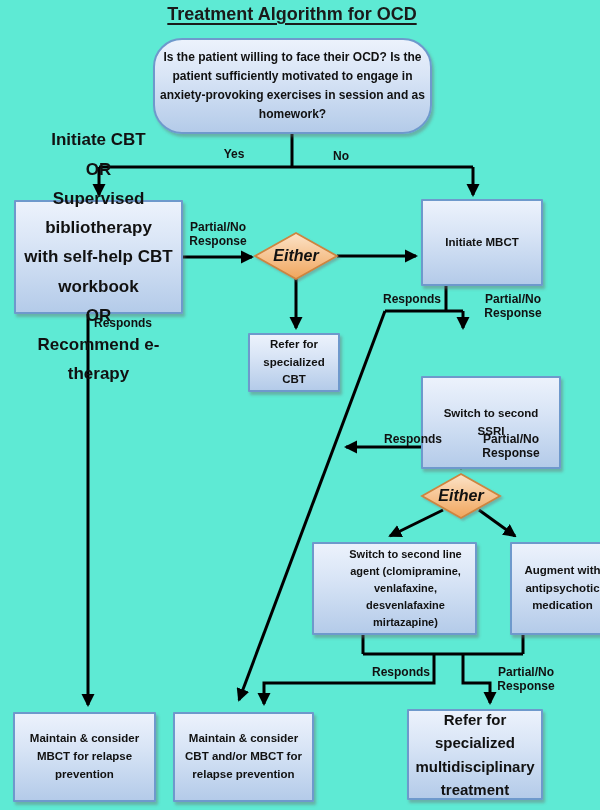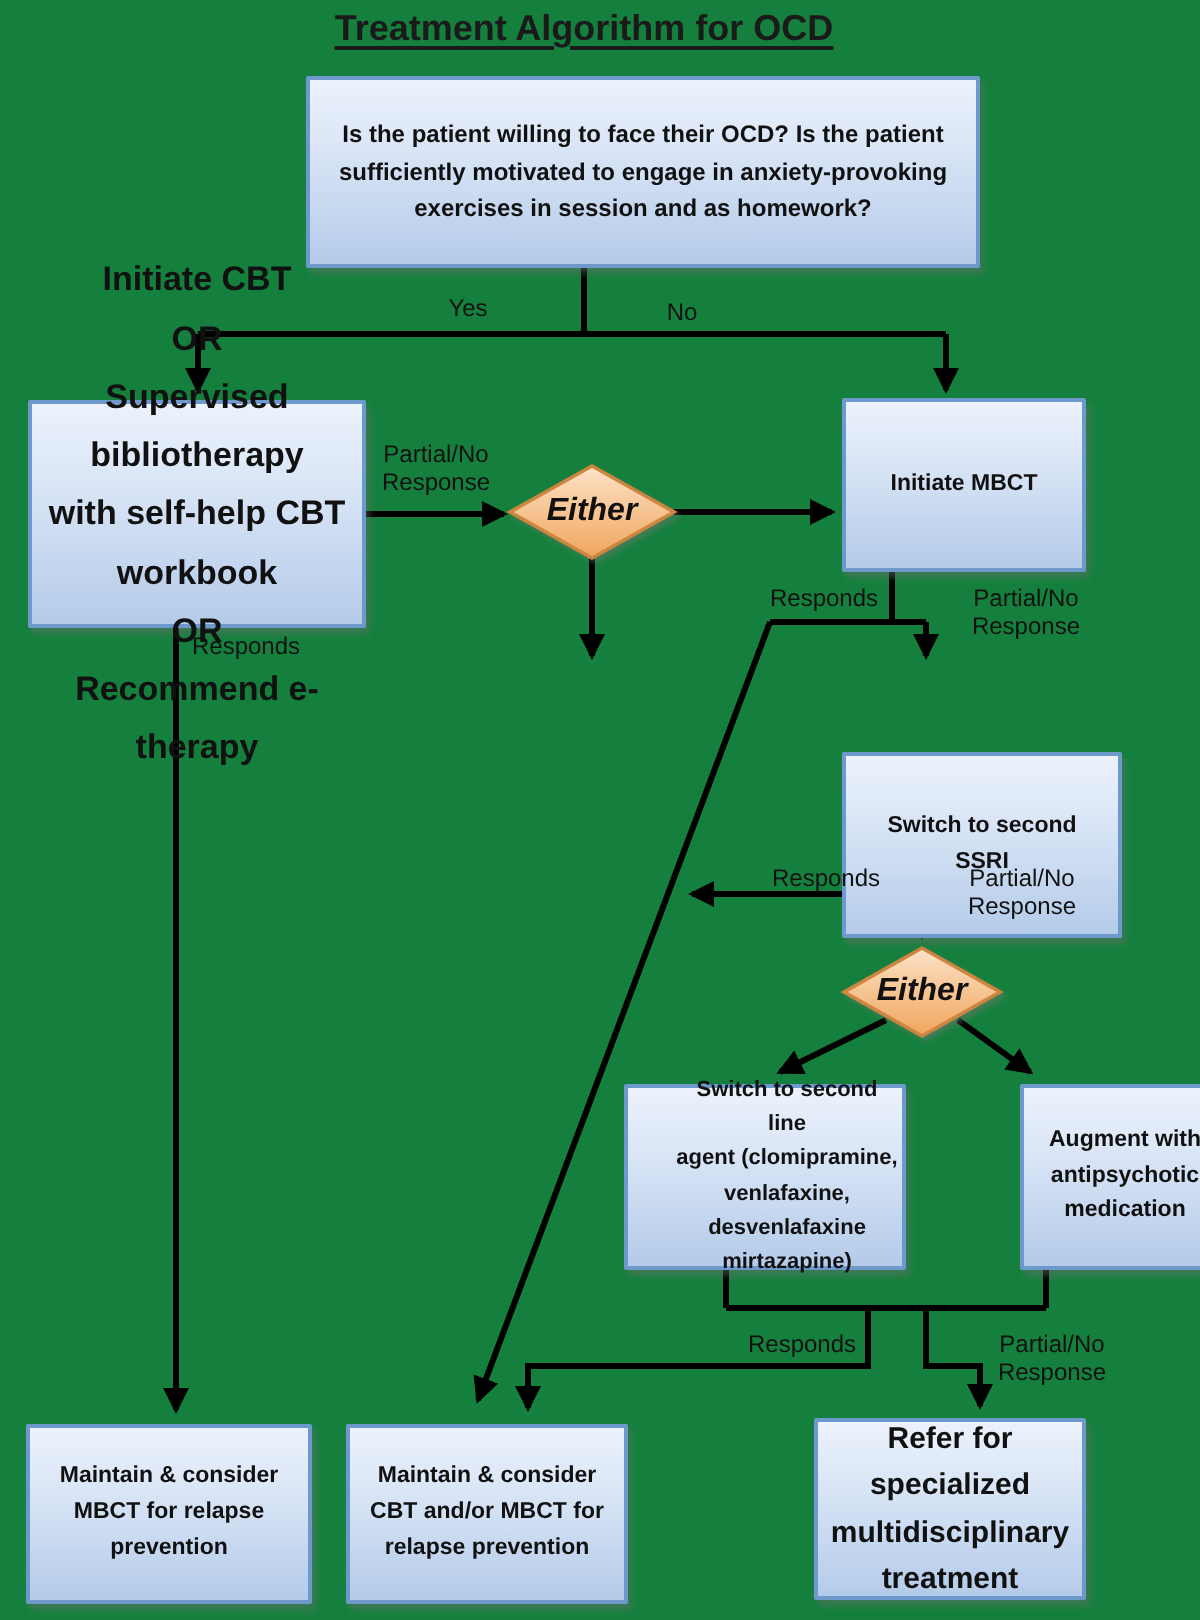--- a/index.html
+++ b/index.html
@@ -1,32 +1,32 @@
 <!DOCTYPE html>
 <html><head>
 <meta charset="utf-8">
 <style>
   html,body{margin:0;padding:0;background:#ffffff;}
   body{font-family:"Liberation Sans","DejaVu Sans",sans-serif;}
-  #canvas{position:relative;width:600px;height:810px;background:#15803d;overflow:hidden;}
+  #canvas{position:relative;width:600px;height:810px;background:#5eead4;overflow:hidden;}
   .title{position:absolute;left:0;top:4px;width:584px;text-align:center;
          font-size:18px;font-weight:bold;color:#1a1a1a;
          text-decoration:underline;text-decoration-thickness:2px;text-underline-offset:3px;}
   svg.flow{position:absolute;left:0;top:0;}
   .box{position:absolute;box-sizing:border-box;border:2px solid #6e99cc;border-radius:1px;
        background:linear-gradient(180deg,#ecf2fc 0%,#d9e5f6 38%,#b4cbe9 100%);
        box-shadow:2px 3px 3px rgba(110,110,110,0.45);
        display:flex;align-items:center;justify-content:center;
        text-align:center;font-weight:bold;color:#111111;
        white-space:pre-line;font-size:11.5px;line-height:1.55;padding:2px;}
   #n-question{font-size:12px;line-height:1.58;}
   #n-initiate-cbt{font-size:17px;line-height:1.72;}
   #n-second-line{font-size:11px;}
   #n-refer-multi{font-size:15px;}
-  .lbl{position:absolute;font-weight:normal;font-size:12px;color:#111111;
+  .lbl{position:absolute;font-weight:bold;font-size:12px;color:#111111;
        white-space:pre-line;text-align:center;transform:translateX(-50%);line-height:1.17;}
   .dtext{position:absolute;transform:translate(-50%,-50%);
          font-style:italic;font-weight:bold;font-size:16px;color:#111111;}
 </style>
 </head>
 <body>
 
 <div id="canvas">
 
   <div class="title">Treatment Algorithm for OCD</div>
@@ -59,36 +59,39 @@
     <path d="M443,510 L390,536" fill="none" stroke="#000000" stroke-width="3" marker-end="url(#arr)"></path>
     <path d="M479,510 L515,536" fill="none" stroke="#000000" stroke-width="3" marker-end="url(#arr)"></path>
     <path d="M434,654 V683 H264 V704" fill="none" stroke="#000000" stroke-width="3" marker-end="url(#arr)"></path>
     <path d="M463,654 V683 H490 V703" fill="none" stroke="#000000" stroke-width="3" marker-end="url(#arr)"></path>
     <path d="M88,314 V705" fill="none" stroke="#000000" stroke-width="3" marker-end="url(#arr)"></path>
 
     <polygon filter="url(#ds)" points="296,233 337,256 296,279 255,256" fill="url(#dg)" stroke="#cd853f" stroke-width="1.8"></polygon>
     <polygon filter="url(#ds)" points="461,474 500,496 461,518 422,496" fill="url(#dg)" stroke="#cd853f" stroke-width="1.8"></polygon>
   </svg>
 
-  <div class="box" id="n-question" style="left:153px;top:38px;width:337px;height:96px;">Is the patient willing to face their OCD? Is the patient sufficiently motivated to engage in anxiety-provoking exercises in session and as homework?</div>
+  <div class="box" id="n-question" style="left:153px;top:38px;width:279px;height:96px;border-radius:29px;">Is the patient willing to face their OCD? Is the patient sufficiently motivated to engage in anxiety-provoking exercises in session and as homework?</div>
 
   <div class="box" id="n-initiate-cbt" style="left:14px;top:200px;width:169px;height:114px;">Initiate CBT
 OR
 Supervised bibliotherapy
 with self-help CBT workbook
 OR
 Recommend e-therapy</div>
 
   <div class="box" id="n-initiate-ssri" style="left:421px;top:199px;width:122px;height:87px;">Initiate MBCT</div>
 
+  <div class="box" id="n-refer-cbt" style="left:248px;top:333px;width:92px;height:59px;">Refer for
+specialized
+CBT</div>
 
   <div class="box" id="n-switch-ssri" style="left:421px;top:333px;width:140px;height:93px;margin-top:43px;">Switch to second
 SSRI</div>
 
-  <div class="box" id="n-second-line" style="left:312px;top:542px;width:141px;height:93px;padding-left:24px;">Switch to second line
+  <div class="box" id="n-second-line" style="left:312px;top:542px;width:165px;height:93px;padding-left:24px;">Switch to second line
 agent (clomipramine,
 venlafaxine,
 desvenlafaxine
 mirtazapine)</div>
 
   <div class="box" id="n-augment" style="left:463px;top:542px;width:105px;height:93px;margin-left:47px;">Augment with
 antipsychotic
 medication</div>
 
   <div class="box" id="n-maintain-mbct" style="left:13px;top:712px;width:143px;height:90px;">Maintain &amp; consider

